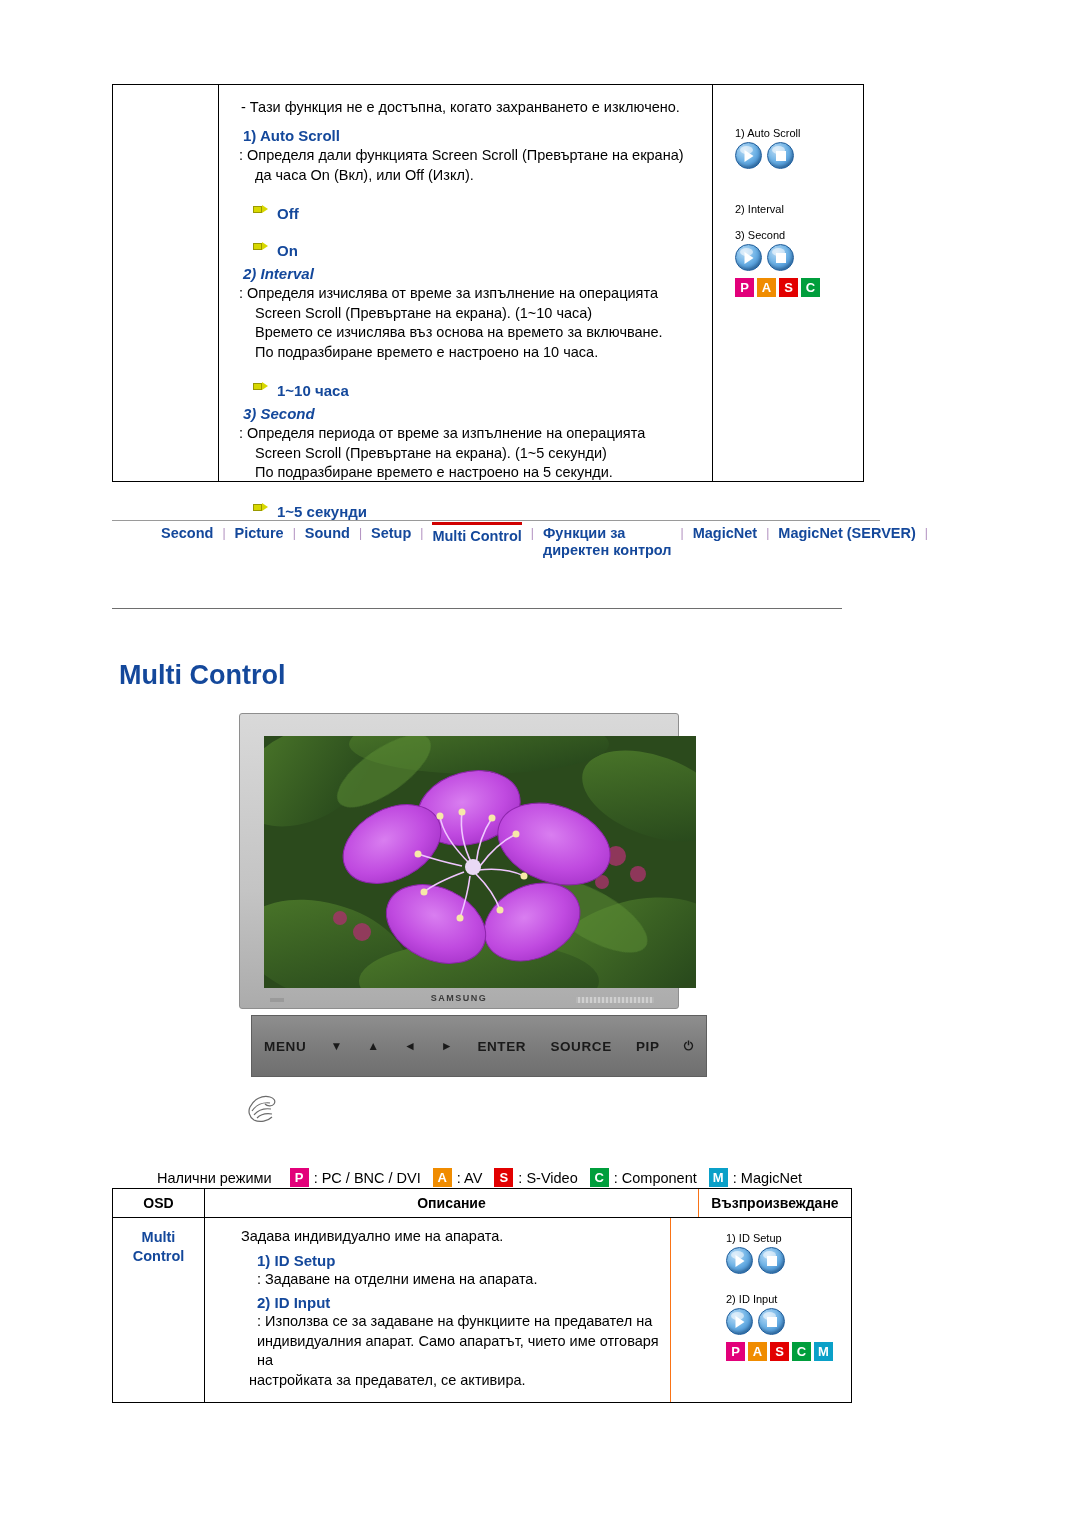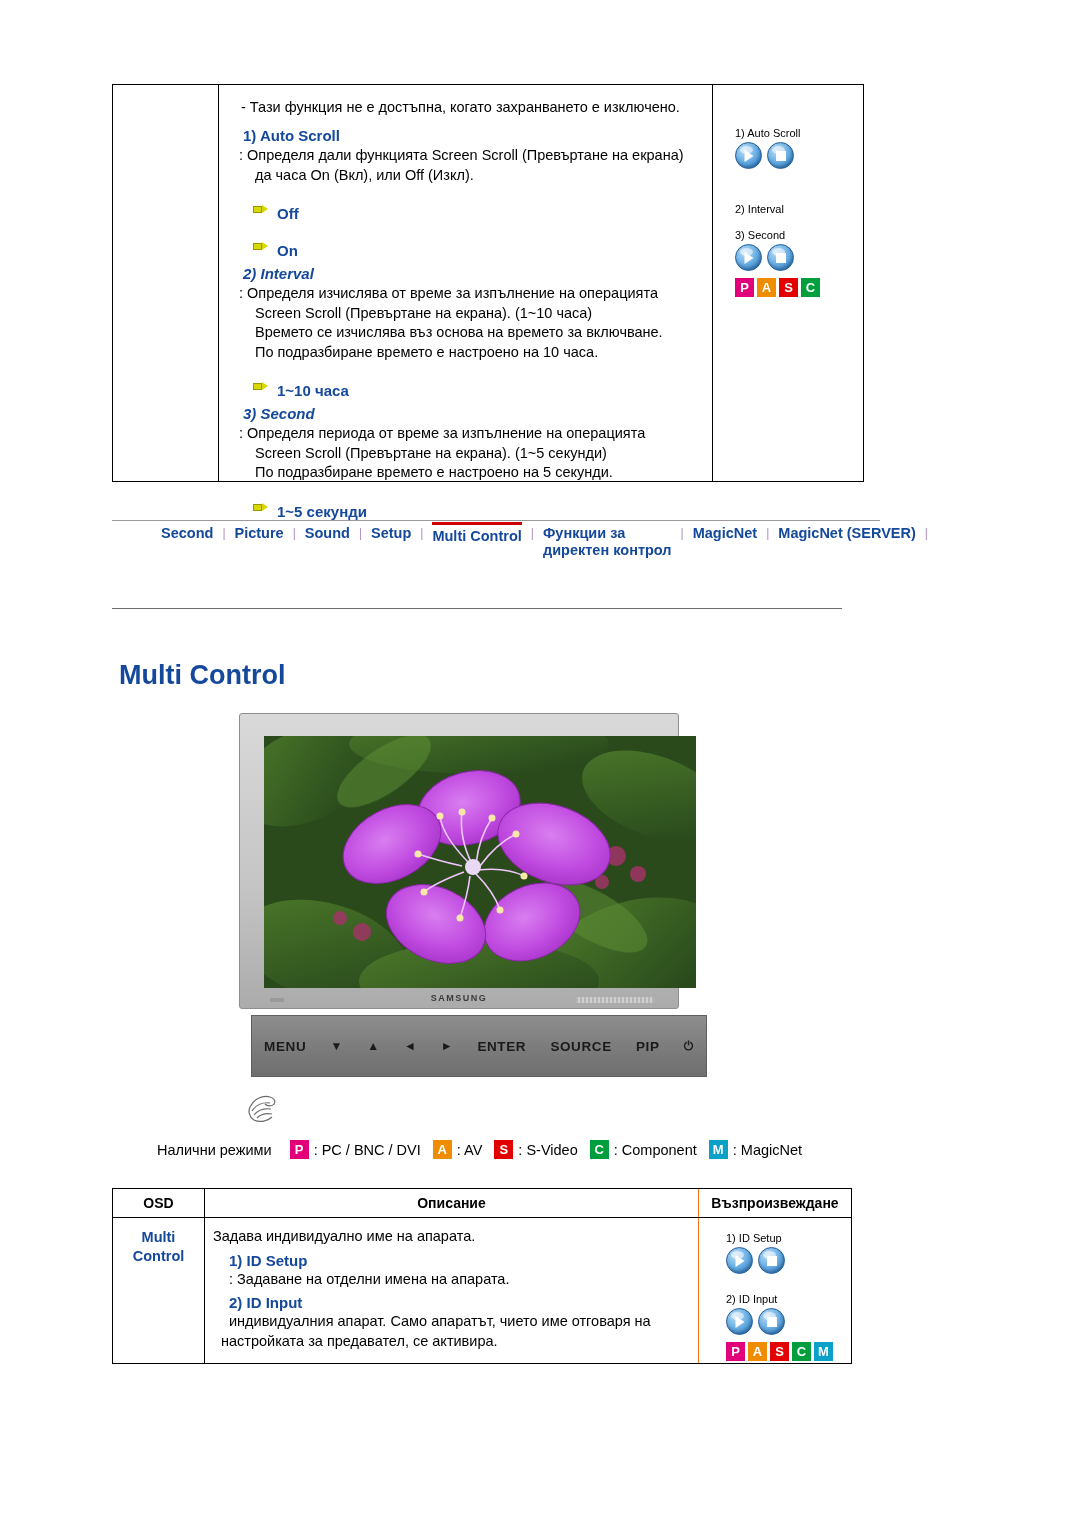--- a/index.html
+++ b/index.html
@@ -280,21 +280,21 @@
   .hand-icon {
     position: absolute;
     left: 5px; top: 374px;
     width: 40px; height: 40px;
   }
 
   
   .modes {
     position: absolute;
     left: 157px;
-    top: 1140px;
+    top: 1168px;
     display: flex;
     align-items: center;
     font-size: 14.5px;
     text-align: right;
   }
   .modes .m-item { display: flex; align-items: center; margin-right: 12px; }
   .modes .tag { margin-right: 5px; }
   .modes .m-label { margin-right: 4px; }
 
   
@@ -317,21 +317,21 @@
     align-items: center;
     justify-content: center;
     font-weight: bold;
     font-size: 14px;
     box-sizing: border-box;
     text-align: center;
   }
   .c1 { width: 92px; border-right: 1px solid #000; }
   .c2 { flex: 1; border-right: 1px solid #f97316; }
   .c3 { width: 152px; }
-  .btm-body { display: flex; min-height: 120px; }
+  .btm-body { display: flex; min-height: 120px; gap: 28px; }
   .btm-body > div { box-sizing: border-box; }
   .btm-body .c1 {
     padding: 10px 0 0 0;
     text-align: center;
     font-weight: bold;
     color: #14489b;
     line-height: 19px;
     font-size: 14.5px;
   }
   .btm-body .c2 { padding: 9px 10px 12px 8px; }
@@ -599,20 +599,21 @@
   <div class="btm-body">
     <div class="c1">
       <div>Multi</div>
       <div>Control</div>
     </div>
     <div class="c2">
       <div class="btm-line">Задава индивидуално име на апарата.</div>
       <div class="btm-sub">1) ID Setup</div>
       <div class="btm-line" style="margin-left:16px;">: Задаване на отделни имена на апарата.</div>
       <div class="btm-sub">2) ID Input</div>
+      <div class="btm-line" style="margin-left:16px;">: Използва се за задаване на функциите на предавател на</div>
       <div class="btm-line" style="margin-left:16px;">индивидуалния апарат. Само апаратът, чието име отговаря на</div>
       <div class="btm-line" style="margin-left:8px;">настройката за предавател, се активира.</div>
     </div>
     <div class="c3">
       <div class="icon-cluster" style="left:27px; top:14px;">
         <div class="cluster-label">1) ID Setup</div>
         <div class="btn-row">
           <span class="rbtn">
               <span class="gl"></span>
               <span class="tri"></span>

